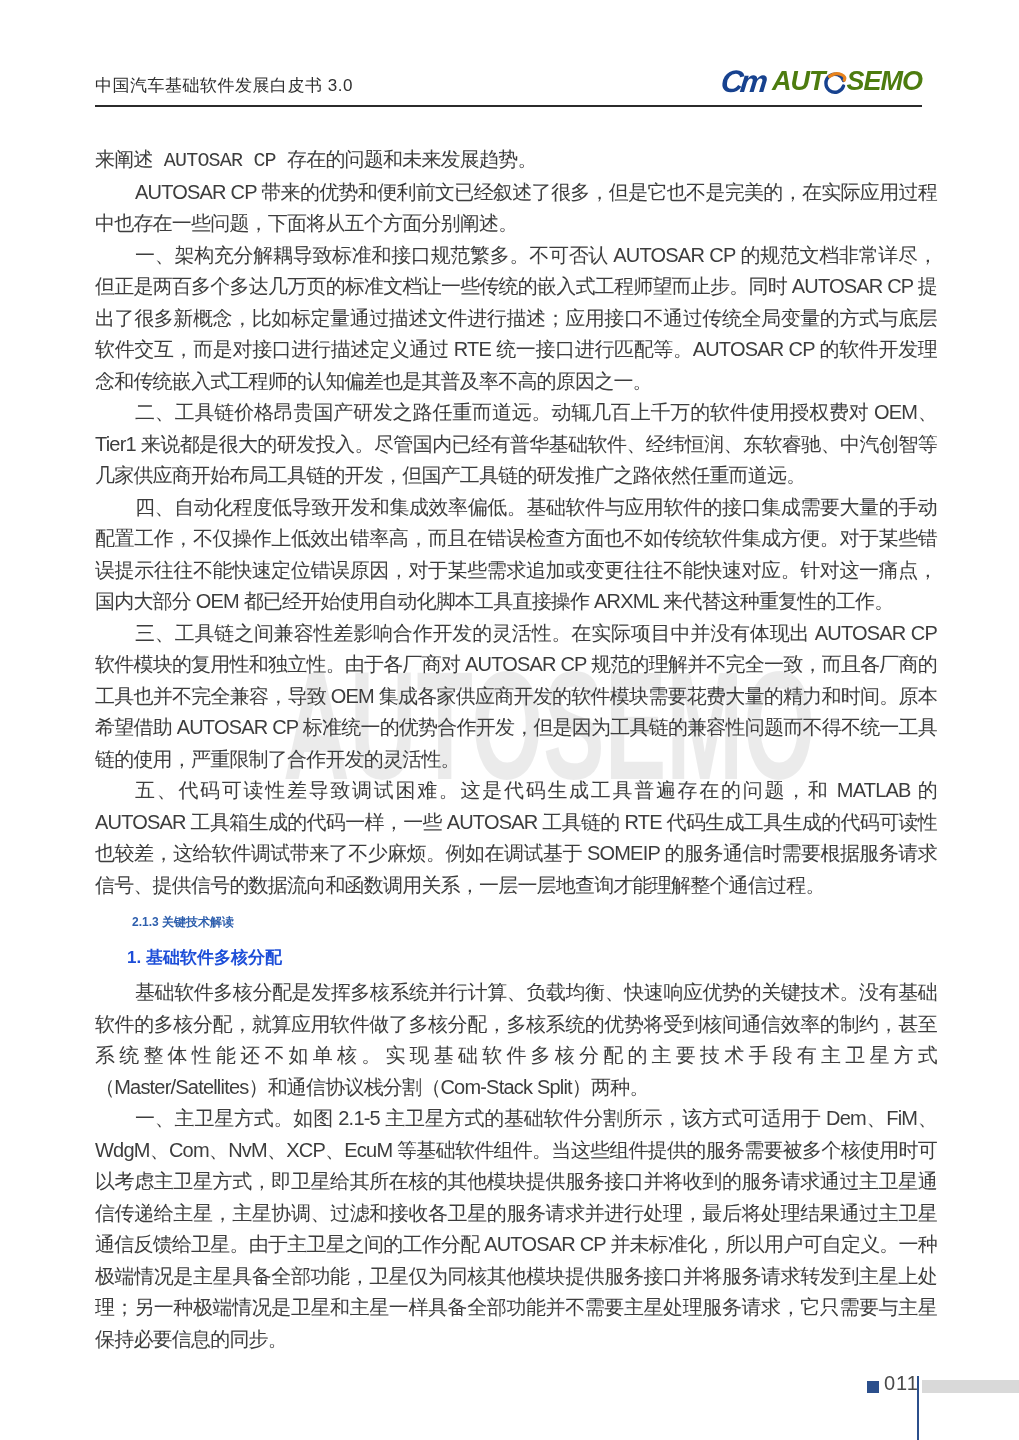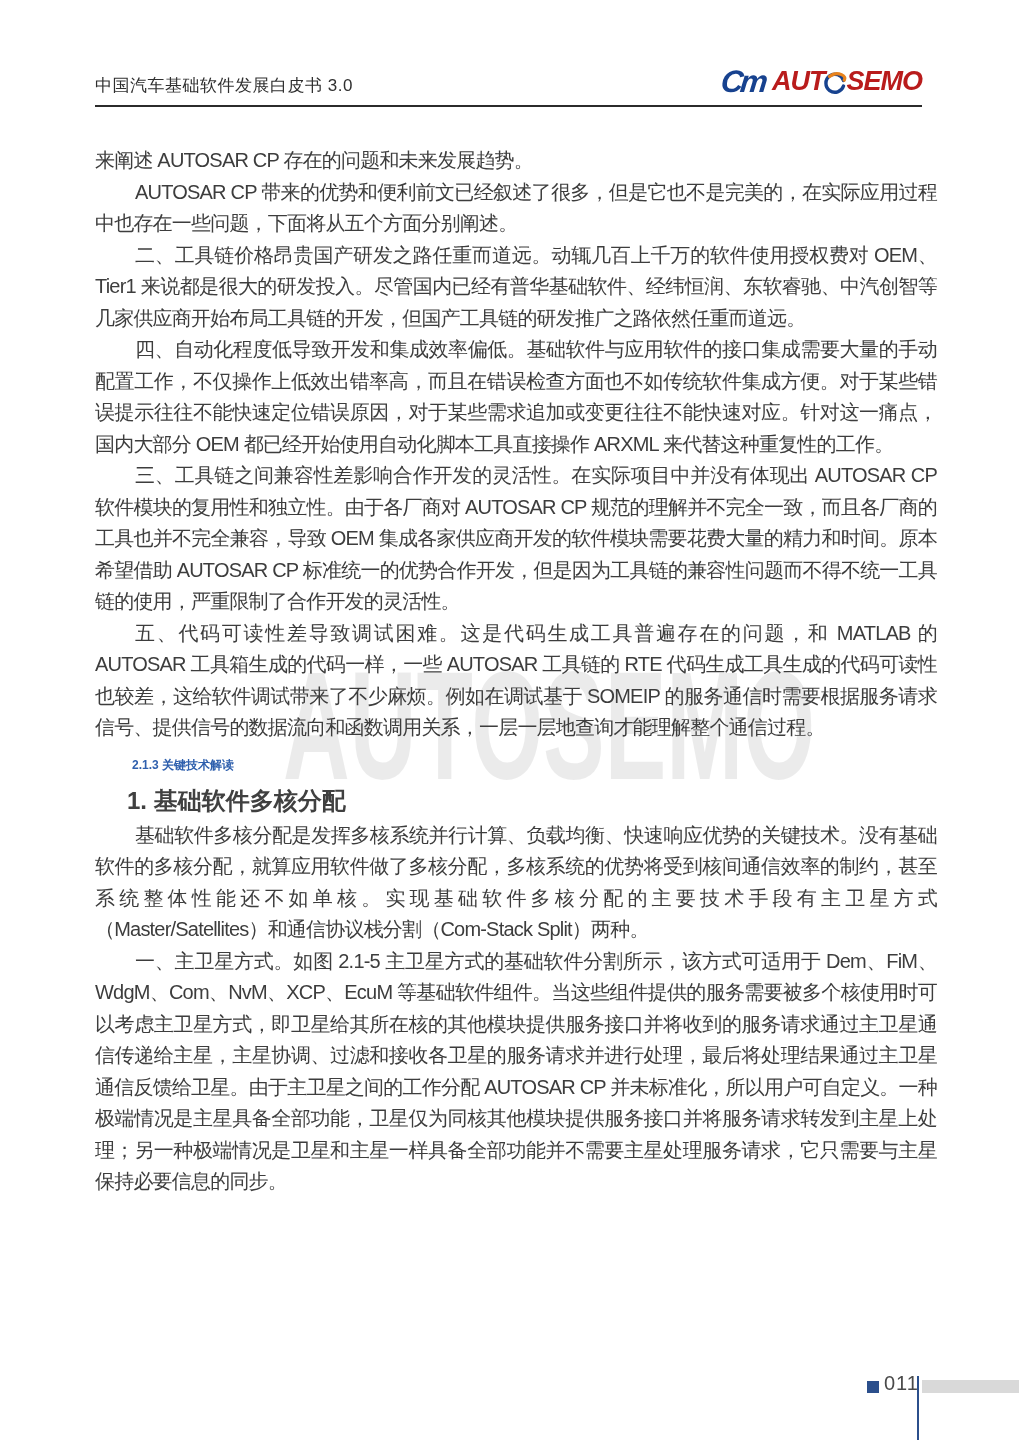--- a/index.html
+++ b/index.html
@@ -22,21 +22,21 @@
     font-size:17px;color:#2f2f2f;letter-spacing:.5px;
   }
   .logo{display:flex;align-items:center;line-height:1;}
   .logo-cm{
     font-size:31px;font-weight:800;font-style:italic;
     color:#17428f;letter-spacing:-3px;margin-right:7px;
     transform:skewX(-6deg);display:inline-block;
   }
   .logo-word{
     font-size:27px;font-weight:800;font-style:italic;
-    color:#b91c1c;letter-spacing:-1px;display:flex;align-items:center;
+    color:#4d7c0f;letter-spacing:-1px;display:flex;align-items:center;
   }
   .logo-o{display:inline-block;width:24px;height:24px;margin:0 -1px;position:relative;top:1px;}
 
   
   .watermark{
     position:absolute;left:283px;top:648px;
     font-size:168px;font-weight:700;line-height:1;
     color:rgba(0,0,0,0.08);
     transform:scale(0.55,0.92);transform-origin:left top;
     white-space:nowrap;user-select:none;pointer-events:none;
@@ -48,30 +48,30 @@
     position:absolute;left:95px;top:145px;width:842px;
     z-index:1;
   }
   .para{
     margin:0;
     font-size:20px;line-height:31.5px;letter-spacing:-0.8px;
     color:#3d3d3d;
     text-align:justify;
     text-indent:2em;
   }
-  .para.no-indent{text-indent:0;}
+  .para.no-indent{text-indent:0;font-family:Liberation Mono, monospace;}
   .sec-heading{
     margin:6px 0 4px;padding-left:37px;
     font-size:12px;line-height:31px;font-weight:bold;
     color:#2e5fad;letter-spacing:0;
   }
   .sub-heading{
     margin:2px 0 4px;padding-left:32px;
-    font-size:24px;line-height:31px;font-weight:bold;
-    color:#404040;letter-spacing:0;
+    font-size:17px;line-height:31px;font-weight:bold;
+    color:#1d4ed8;letter-spacing:0;
   }
 
   
   .footer-square{
     position:absolute;left:867px;top:1381px;width:12px;height:12px;
     background:#2b4f8c;
   }
   .footer-pagenum{
     position:absolute;left:884px;top:1372px;
     font-size:20px;color:#4a4a4a;letter-spacing:1px;
@@ -103,20 +103,21 @@
           <span>SEMO</span>
         </span>
     </div>
   </div>
 
   <div class="watermark">AUTOSEMO</div>
 
   <div class="main">
     <p class="para no-indent">来阐述 AUTOSAR CP 存在的问题和未来发展趋势。</p>
     <p class="para">AUTOSAR CP 带来的优势和便利前文已经叙述了很多，但是它也不是完美的，在实际应用过程中也存在一些问题，下面将从五个方面分别阐述。</p>
+    <p class="para">一、架构充分解耦导致标准和接口规范繁多。不可否认 AUTOSAR CP 的规范文档非常详尽，但正是两百多个多达几万页的标准文档让一些传统的嵌入式工程师望而止步。同时 AUTOSAR CP 提出了很多新概念，比如标定量通过描述文件进行描述；应用接口不通过传统全局变量的方式与底层软件交互，而是对接口进行描述定义通过 RTE 统一接口进行匹配等。AUTOSAR CP 的软件开发理念和传统嵌入式工程师的认知偏差也是其普及率不高的原因之一。</p>
     <p class="para">二、工具链价格昂贵国产研发之路任重而道远。动辄几百上千万的软件使用授权费对 OEM、Tier1 来说都是很大的研发投入。尽管国内已经有普华基础软件、经纬恒润、东软睿驰、中汽创智等几家供应商开始布局工具链的开发，但国产工具链的研发推广之路依然任重而道远。</p>
     <p class="para">四、自动化程度低导致开发和集成效率偏低。基础软件与应用软件的接口集成需要大量的手动配置工作，不仅操作上低效出错率高，而且在错误检查方面也不如传统软件集成方便。对于某些错误提示往往不能快速定位错误原因，对于某些需求追加或变更往往不能快速对应。针对这一痛点，国内大部分 OEM 都已经开始使用自动化脚本工具直接操作 ARXML 来代替这种重复性的工作。</p>
     <p class="para">三、工具链之间兼容性差影响合作开发的灵活性。在实际项目中并没有体现出 AUTOSAR CP 软件模块的复用性和独立性。由于各厂商对 AUTOSAR CP 规范的理解并不完全一致，而且各厂商的工具也并不完全兼容，导致 OEM 集成各家供应商开发的软件模块需要花费大量的精力和时间。原本希望借助 AUTOSAR CP 标准统一的优势合作开发，但是因为工具链的兼容性问题而不得不统一工具链的使用，严重限制了合作开发的灵活性。</p>
     <p class="para">五、代码可读性差导致调试困难。这是代码生成工具普遍存在的问题，和 MATLAB 的 AUTOSAR 工具箱生成的代码一样，一些 AUTOSAR 工具链的 RTE 代码生成工具生成的代码可读性也较差，这给软件调试带来了不少麻烦。例如在调试基于 SOMEIP 的服务通信时需要根据服务请求信号、提供信号的数据流向和函数调用关系，一层一层地查询才能理解整个通信过程。</p>
     <h3 class="sec-heading">2.1.3 关键技术解读</h3>
     <h4 class="sub-heading">1. 基础软件多核分配</h4>
     <p class="para">基础软件多核分配是发挥多核系统并行计算、负载均衡、快速响应优势的关键技术。没有基础软件的多核分配，就算应用软件做了多核分配，多核系统的优势将受到核间通信效率的制约，甚至系统整体性能还不如单核。实现基础软件多核分配的主要技术手段有主卫星方式（Master/Satellites）和通信协议栈分割（Com-Stack Split）两种。</p>
     <p class="para">一、主卫星方式。如图 2.1-5 主卫星方式的基础软件分割所示，该方式可适用于 Dem、FiM、WdgM、Com、NvM、XCP、EcuM 等基础软件组件。当这些组件提供的服务需要被多个核使用时可以考虑主卫星方式，即卫星给其所在核的其他模块提供服务接口并将收到的服务请求通过主卫星通信传递给主星，主星协调、过滤和接收各卫星的服务请求并进行处理，最后将处理结果通过主卫星通信反馈给卫星。由于主卫星之间的工作分配 AUTOSAR CP 并未标准化，所以用户可自定义。一种极端情况是主星具备全部功能，卫星仅为同核其他模块提供服务接口并将服务请求转发到主星上处理；另一种极端情况是卫星和主星一样具备全部功能并不需要主星处理服务请求，它只需要与主星保持必要信息的同步。</p>
   </div>
 

